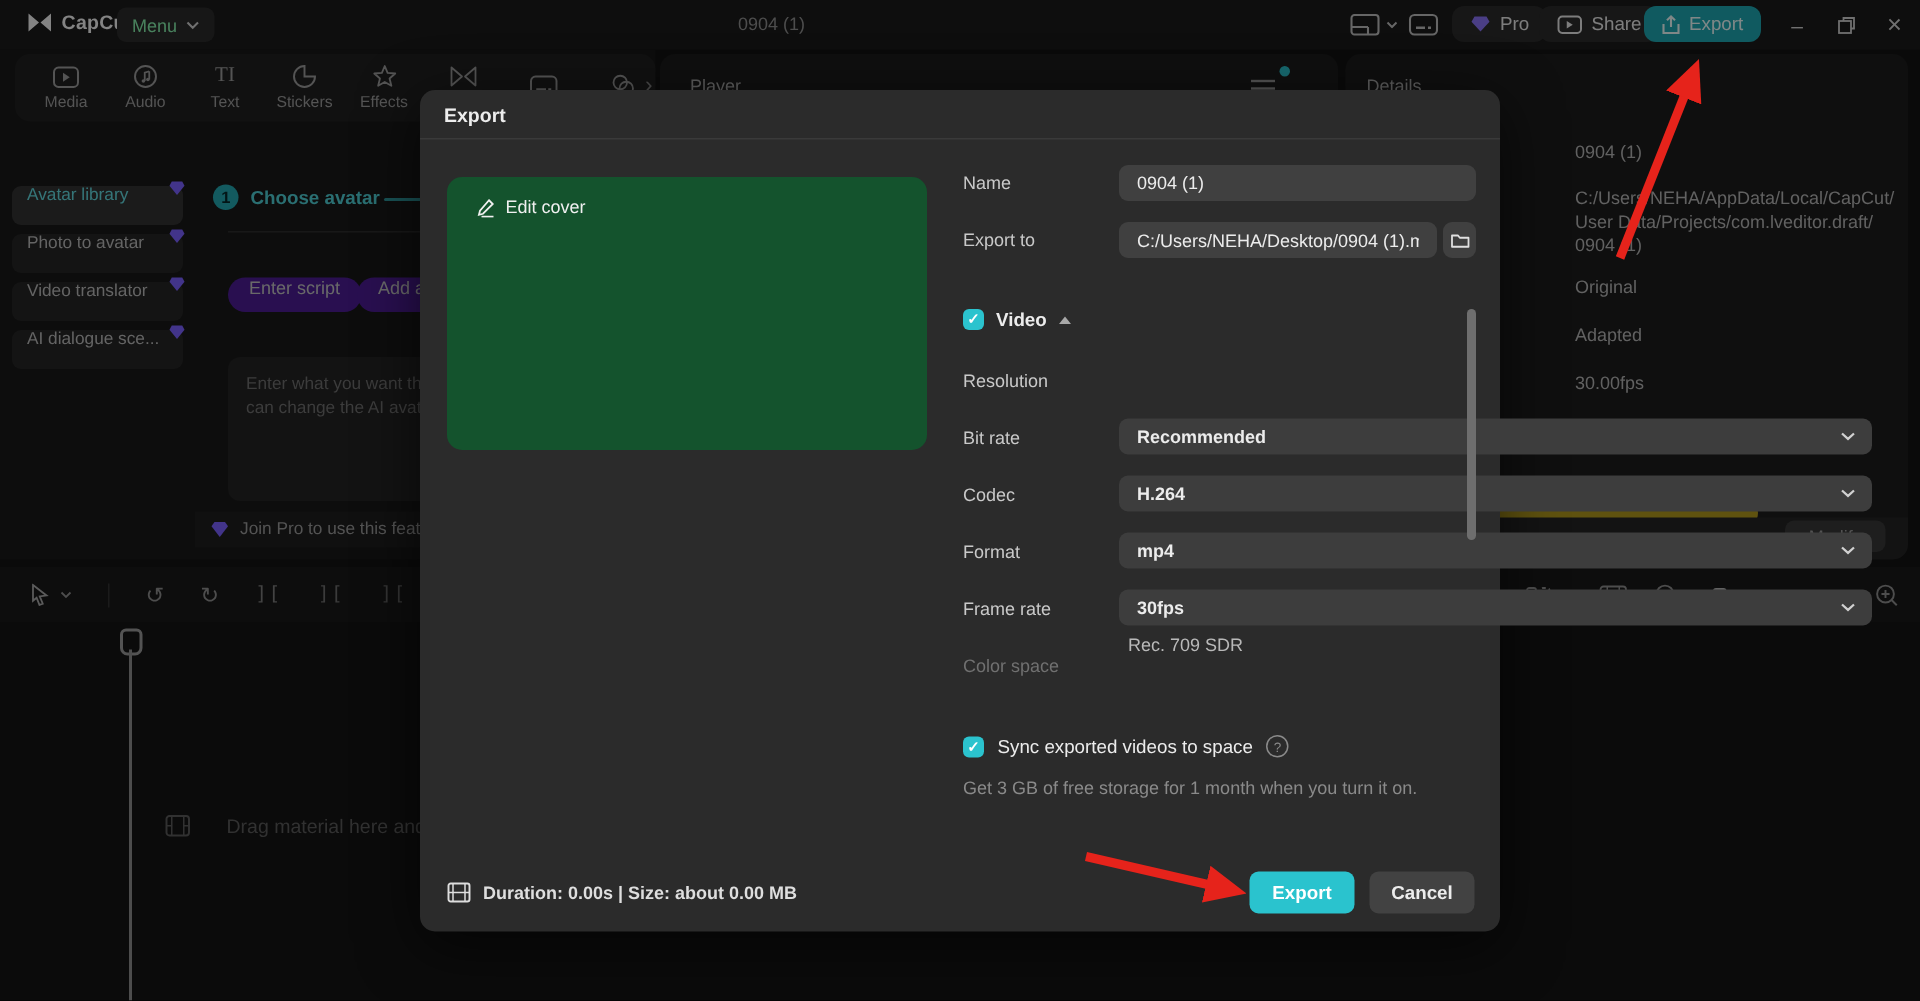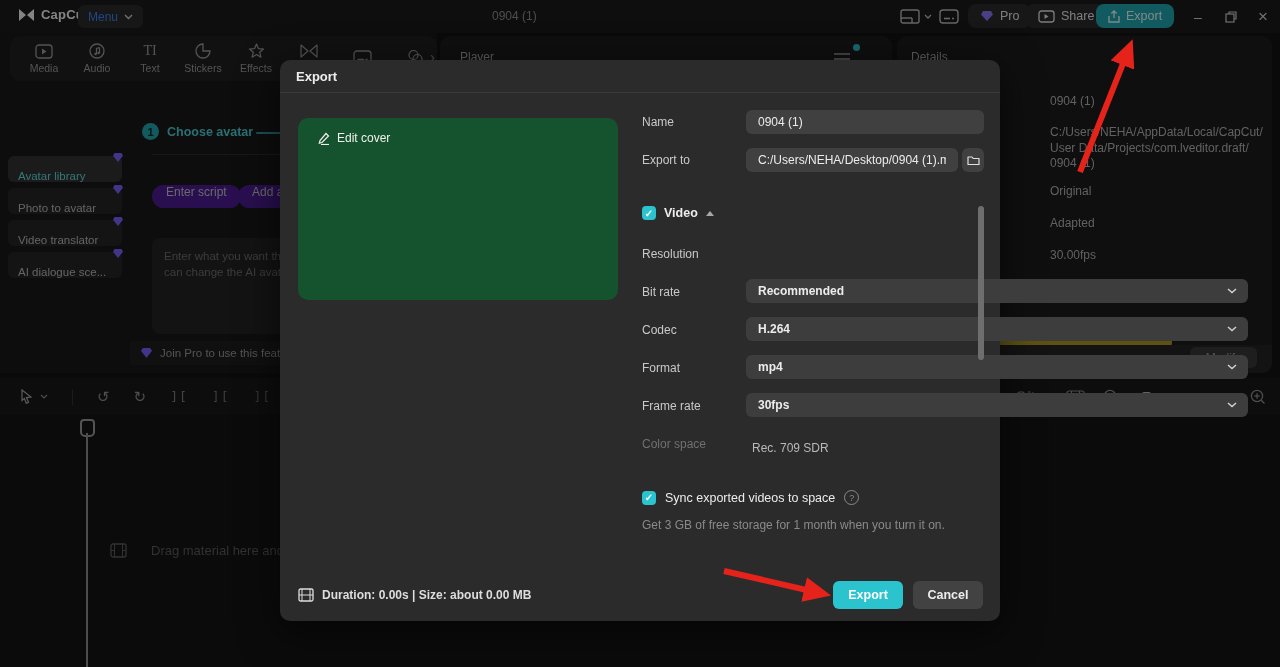--- a/index.html
+++ b/index.html
@@ -5,38 +5,38 @@
   html,body{margin:0;padding:0;background:#000;}
   #app{position:relative;width:1280px;height:667px;background:#141414;overflow:hidden;
        font-family:"Liberation Sans",sans-serif;color:#ddd;-webkit-font-smoothing:antialiased;}
   svg{display:block;}
 
   
   .titlebar{position:absolute;left:0;top:0;width:1280px;height:33px;background:#1a1a1a;}
   .logo{position:absolute;left:18px;top:7px;display:flex;align-items:center;gap:6px;}
   .logo-text{font-size:13px;font-weight:bold;color:#f2f2f2;letter-spacing:.2px;}
   .menu-btn{position:absolute;left:78px;top:5px;height:23px;padding:0 10px;background:#2b2b2b;border-radius:6px;
-            display:flex;align-items:center;gap:6px;font-size:12px;color:#3b82f6;justify-content:flex-end;}
+            display:flex;align-items:center;gap:6px;font-size:12px;color:#86efac;justify-content:flex-end;}
   .proj-title{position:absolute;left:492px;top:9px;font-size:12px;color:#8f8f8f;}
   .tb-icon{position:absolute;top:8px;color:#bdbdbd;}
   .pill-btn{position:absolute;top:4px;height:24px;border-radius:8px;background:#2b2b2b;display:flex;align-items:center;
             gap:6px;padding:0 12px;font-size:12.5px;color:#e8e8e8;}
   .export-top{background:#1fa7b1;color:#eafafa;}
   .win-btn{position:absolute;top:0;width:30px;height:33px;display:flex;align-items:center;justify-content:center;color:#cfcfcf;font-size:14px;}
 
   
   .media-panel{position:absolute;left:0;top:33px;width:437px;height:340px;background:#191919;overflow:hidden;}
   .tabstrip{position:absolute;left:10px;top:3px;width:427px;height:45px;background:#212121;border-radius:10px;
             display:flex;align-items:center;padding-left:12px;box-sizing:border-box;gap:9px;}
   .tab{width:46px;display:flex;flex-direction:column;align-items:center;gap:3px;color:#9b9b9b;}
   .tab .tlabel{font-size:10.5px;white-space:nowrap;}
   .tab-more{position:absolute;right:2px;top:12px;color:#8a8a8a;font-size:15px;}
 
   .side-item{position:absolute;left:8px;width:114px;height:26px;background:#262626;border-radius:6px;
-             display:flex;align-items:flex-end;padding-left:10px;box-sizing:border-box;font-size:11.5px;color:#b9b9b9;margin-top:32px;}
+             display:flex;align-items:flex-start;padding-left:10px;box-sizing:border-box;font-size:11.5px;color:#b9b9b9;}
   .side-item.active{background:#333;color:#62d8de;}
   .badge-diamond{position:absolute;right:-2px;top:-4px;}
 
   .step-circle{position:absolute;left:142px;top:90px;width:17px;height:17px;border-radius:50%;background:#23a7b0;
                color:#06282a;font-size:11px;font-weight:bold;display:flex;align-items:center;justify-content:center;}
   .step-title{position:absolute;left:167px;top:92px;font-size:12.5px;font-weight:bold;color:#4ecdd3;}
   .step-dash{position:absolute;left:256px;top:99px;width:30px;height:2px;background:#2f9aa0;border-radius:1px;}
   .step-divider{position:absolute;left:152px;top:121px;width:290px;height:1px;background:#2e2e2e;}
   .chip{position:absolute;height:23px;background:#4c1d95;border-radius:12px;display:flex;align-items:flex-start;
         padding:0 14px;font-size:12px;color:#c2c2c2;}
@@ -459,21 +459,21 @@
 
     <div class="f-label" style="top:339px;">Frame rate</div>
     <div class="sel" style="top:333px;">
       <span>30fps</span>
       <svg class="chev" width="10" height="6" viewBox="0 0 10 6">
         <polyline points="1,1 5,4.6 9,1" fill="none" stroke="#d0d0d0" stroke-width="1.5"></polyline>
       </svg>
     </div>
 
     <div class="f-label dim" style="top:377px;">Color space</div>
-    <div class="static-val" style="top:381px;">Rec. 709 SDR</div>
+    <div class="static-val" style="top:363px;">Rec. 709 SDR</div>
 
     <div class="scrollbar"></div>
 
     <div class="sync-row">
       <div class="cb">
         <span>✓</span>
       </div>
       <span class="sync-label">Sync exported videos to space</span>
       <div class="q-icon">
         <span>?</span>

